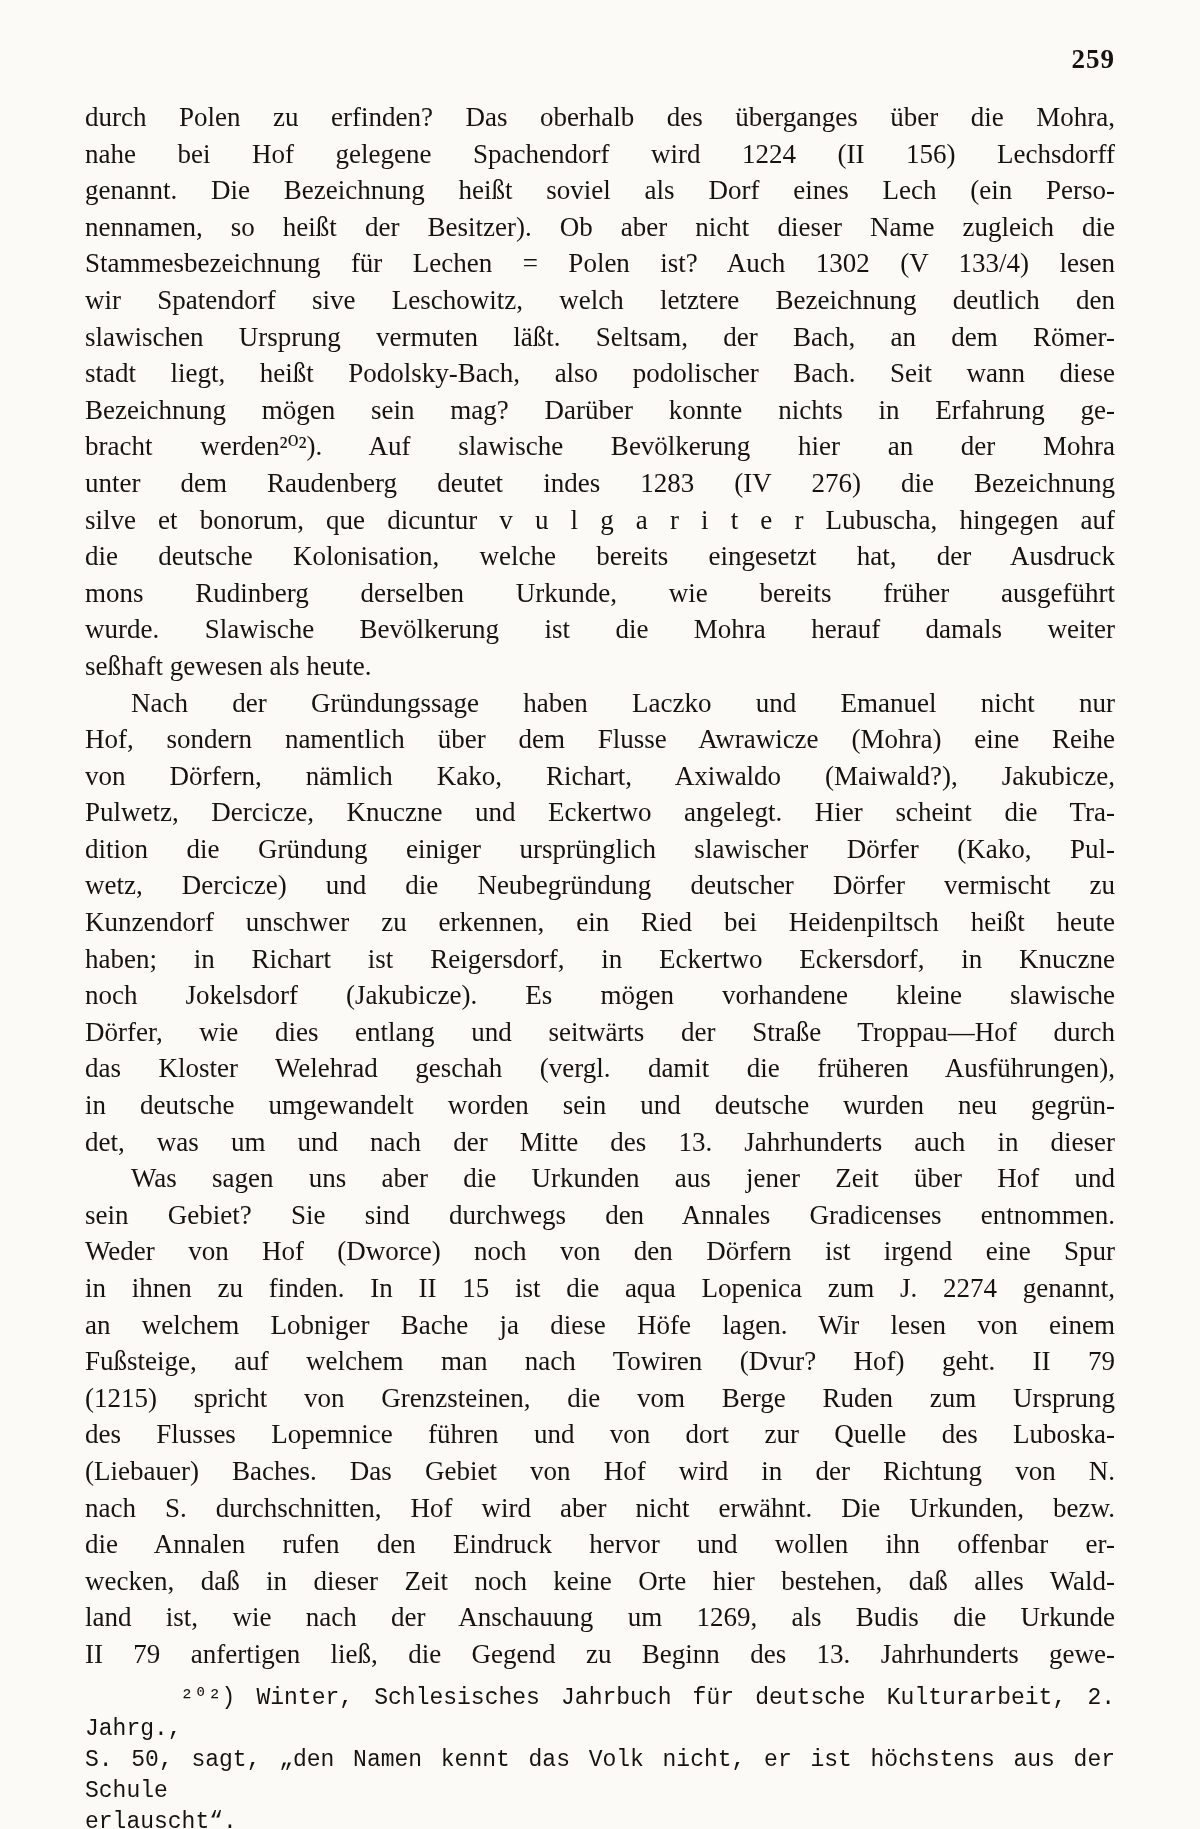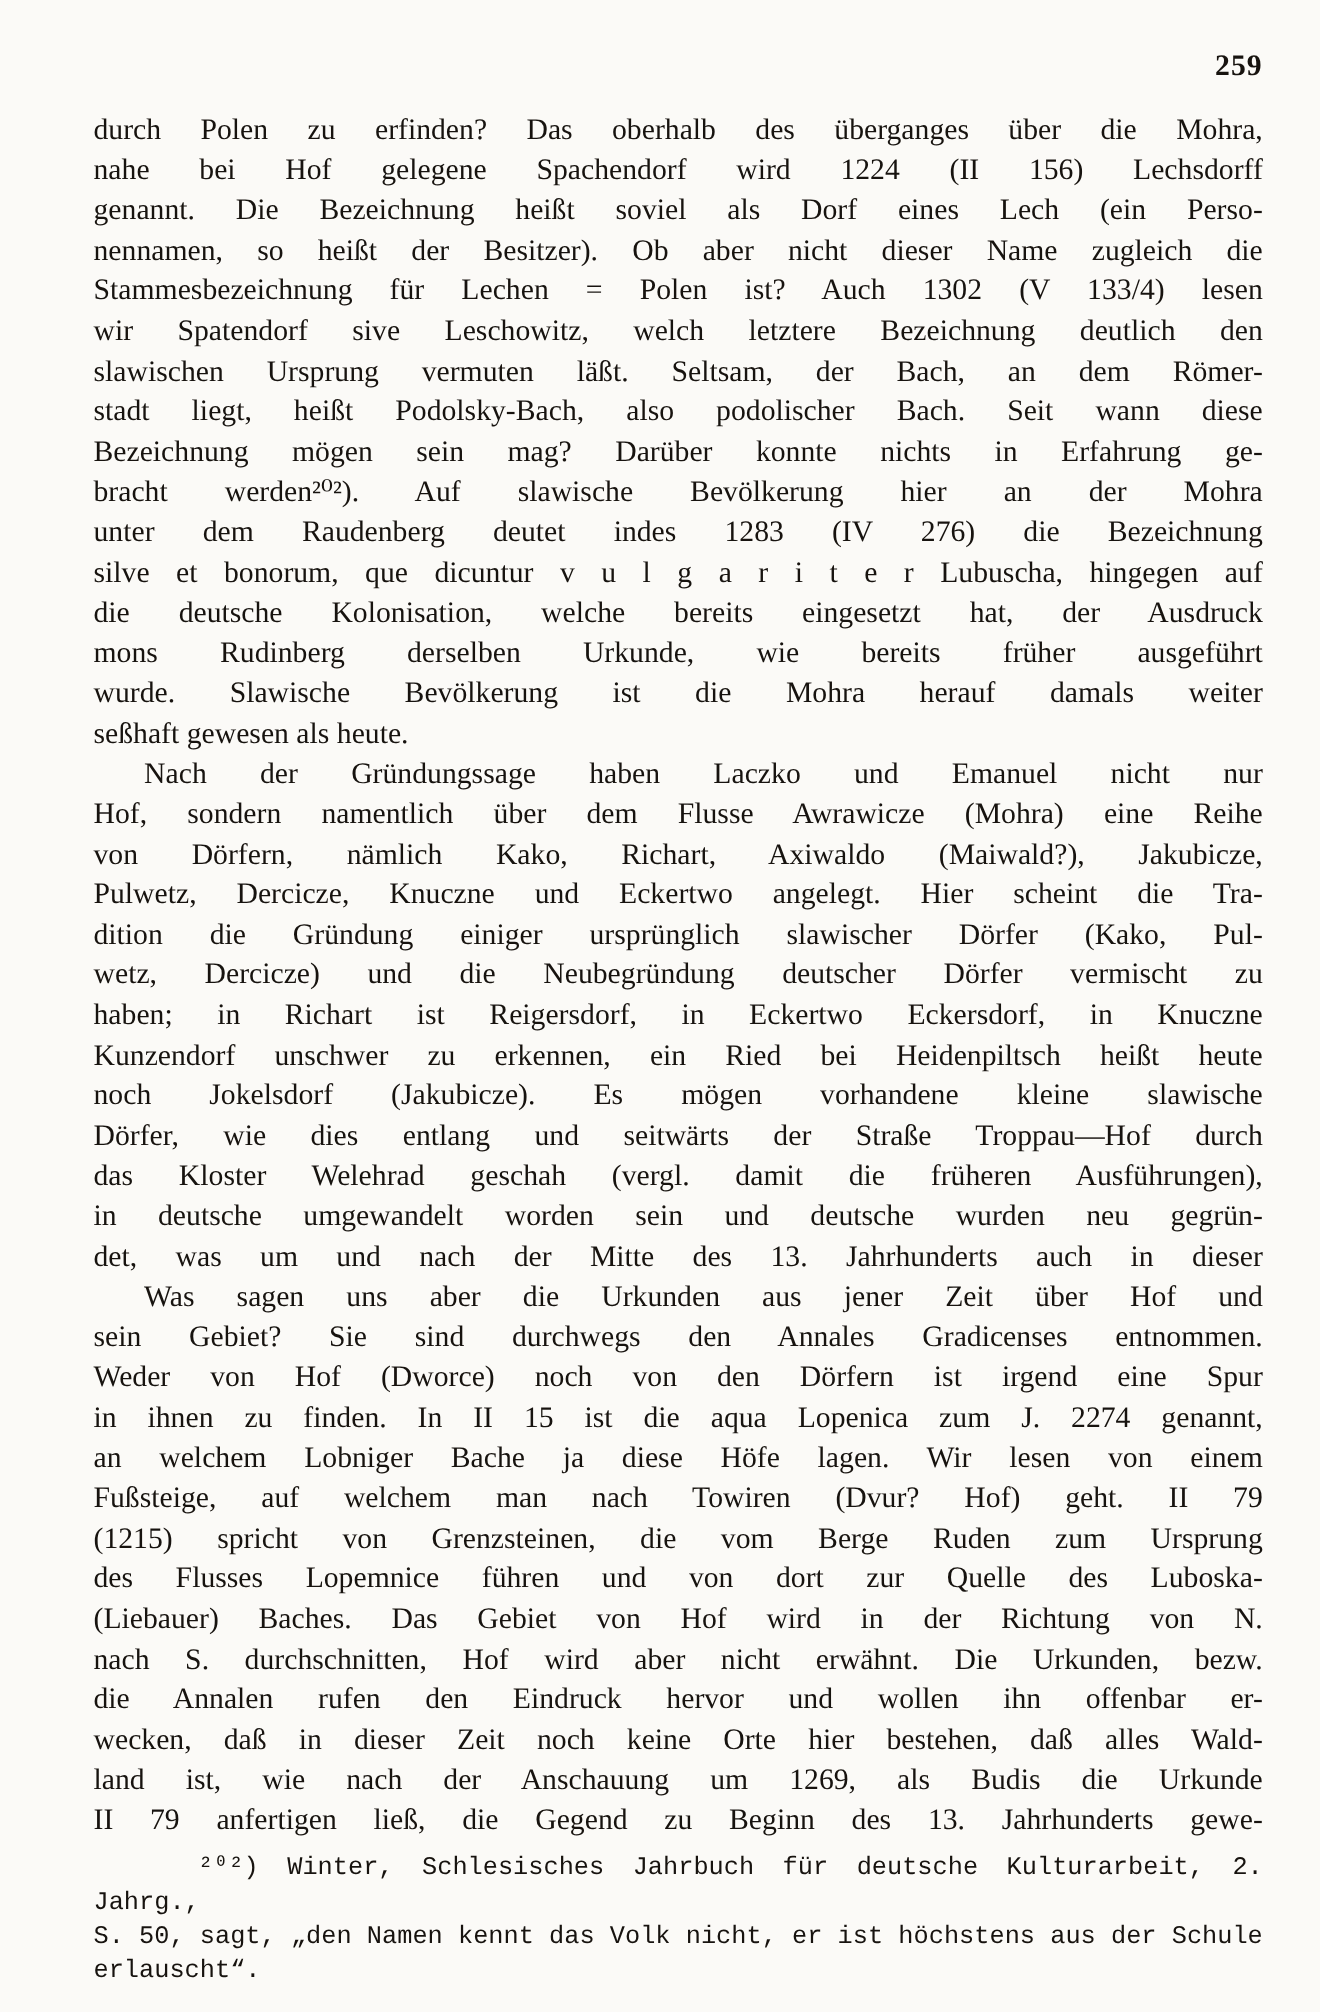--- a/index.html
+++ b/index.html
@@ -9,21 +9,21 @@
   }
   .page {
     position: relative;
     width: 1200px;
     height: 1829px;
     margin: 0 auto;
     background: #fbfaf7;
     color: #17130f;
     font-family: "Liberation Serif", "DejaVu Serif", serif;
     box-sizing: border-box;
-    padding: 46px 52px 0 85px;
+    padding: 46px 85px 0 85px;
     overflow: hidden;
   }
   .page-number {
     text-align: right;
     font-size: 27px;
     font-weight: bold;
     line-height: 1;
     margin-bottom: 26px;
     letter-spacing: 1px;
   }
@@ -80,22 +80,22 @@
         <div class="line">wurde. Slawische Bevölkerung ist die Mohra herauf damals weiter</div>
         <div class="line end-left">seßhaft gewesen als heute.</div>
       </div>
       <div class="paragraph">
         <div class="line indent">Nach der Gründungssage haben Laczko und Emanuel nicht nur</div>
         <div class="line">Hof, sondern namentlich über dem Flusse Awrawicze (Mohra) eine Reihe</div>
         <div class="line">von Dörfern, nämlich Kako, Richart, Axiwaldo (Maiwald?), Jakubicze,</div>
         <div class="line">Pulwetz, Dercicze, Knuczne und Eckertwo angelegt. Hier scheint die Tra-</div>
         <div class="line">dition die Gründung einiger ursprünglich slawischer Dörfer (Kako, Pul-</div>
         <div class="line">wetz, Dercicze) und die Neubegründung deutscher Dörfer vermischt zu</div>
+        <div class="line">Kunzendorf unschwer zu erkennen, ein Ried bei Heidenpiltsch heißt heute</div>
         <div class="line">haben; in Richart ist Reigersdorf, in Eckertwo Eckersdorf, in Knuczne</div>
-        <div class="line">Kunzendorf unschwer zu erkennen, ein Ried bei Heidenpiltsch heißt heute</div>
         <div class="line">noch Jokelsdorf (Jakubicze). Es mögen vorhandene kleine slawische</div>
         <div class="line">Dörfer, wie dies entlang und seitwärts der Straße Troppau—Hof durch</div>
         <div class="line">das Kloster Welehrad geschah (vergl. damit die früheren Ausführungen),</div>
         <div class="line">in deutsche umgewandelt worden sein und deutsche wurden neu gegrün-</div>
         <div class="line">det, was um und nach der Mitte des 13. Jahrhunderts auch in dieser</div>
       </div>
       <div class="paragraph">
         <div class="line indent">Was sagen uns aber die Urkunden aus jener Zeit über Hof und</div>
         <div class="line">sein Gebiet? Sie sind durchwegs den Annales Gradicenses entnommen.</div>
         <div class="line">Weder von Hof (Dworce) noch von den Dörfern ist irgend eine Spur</div>

